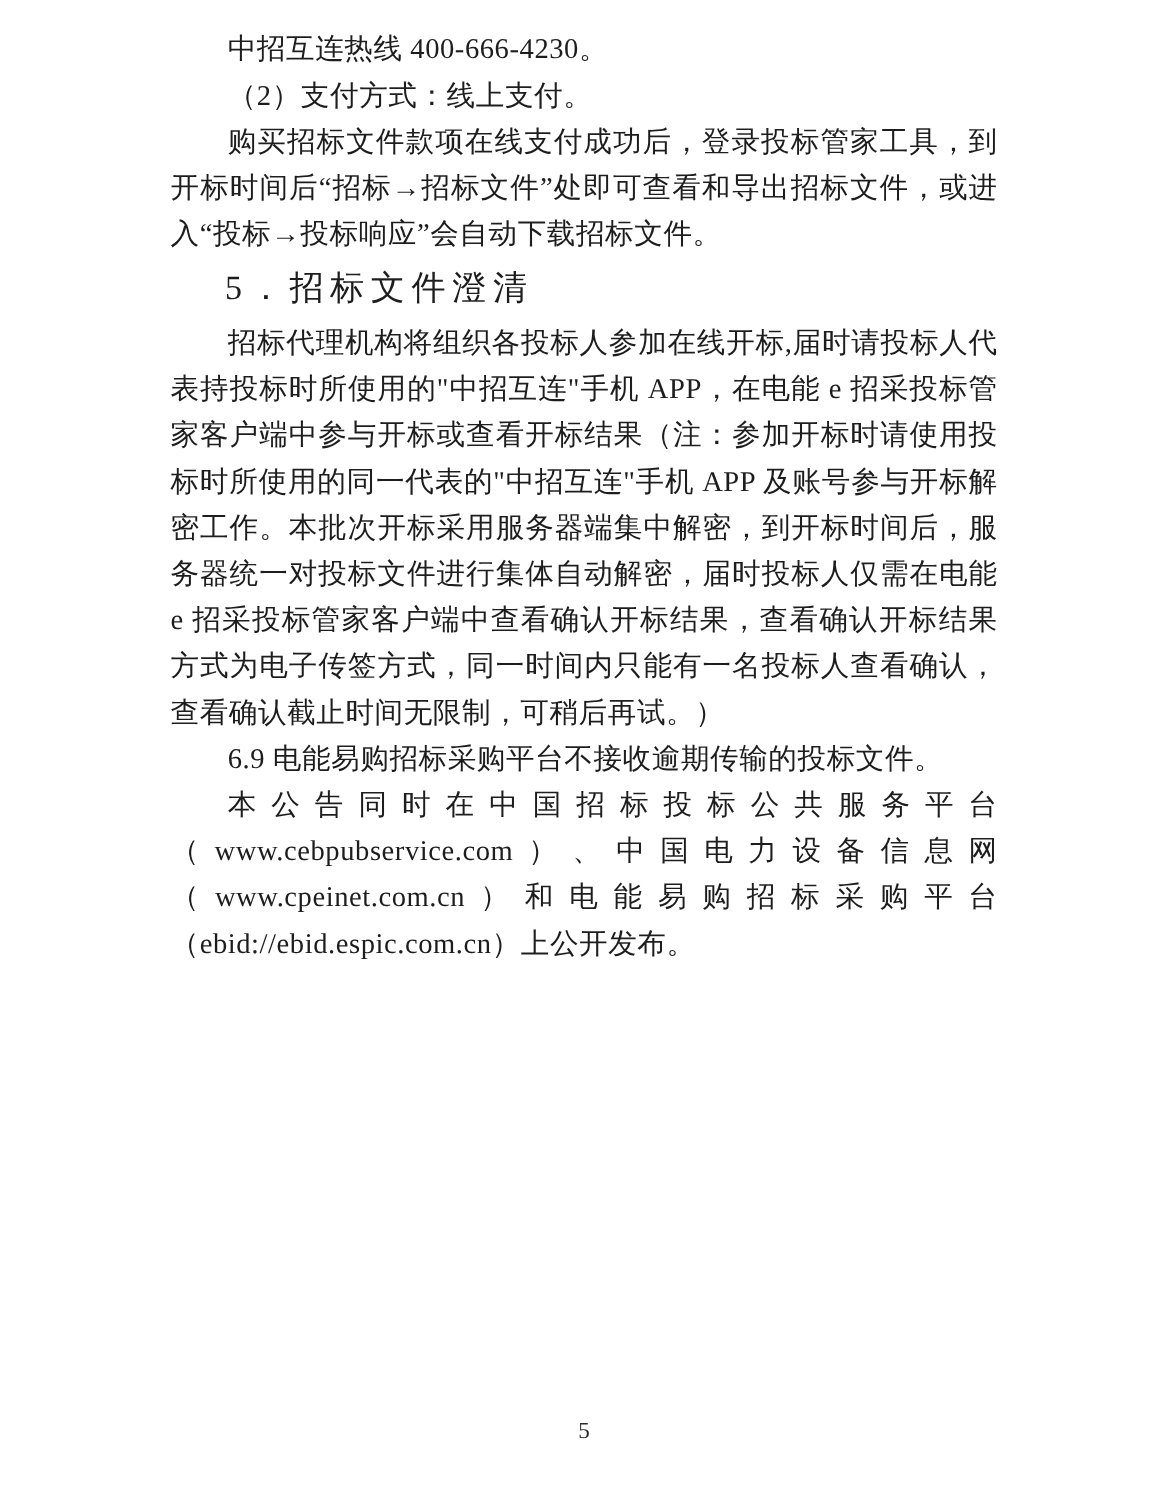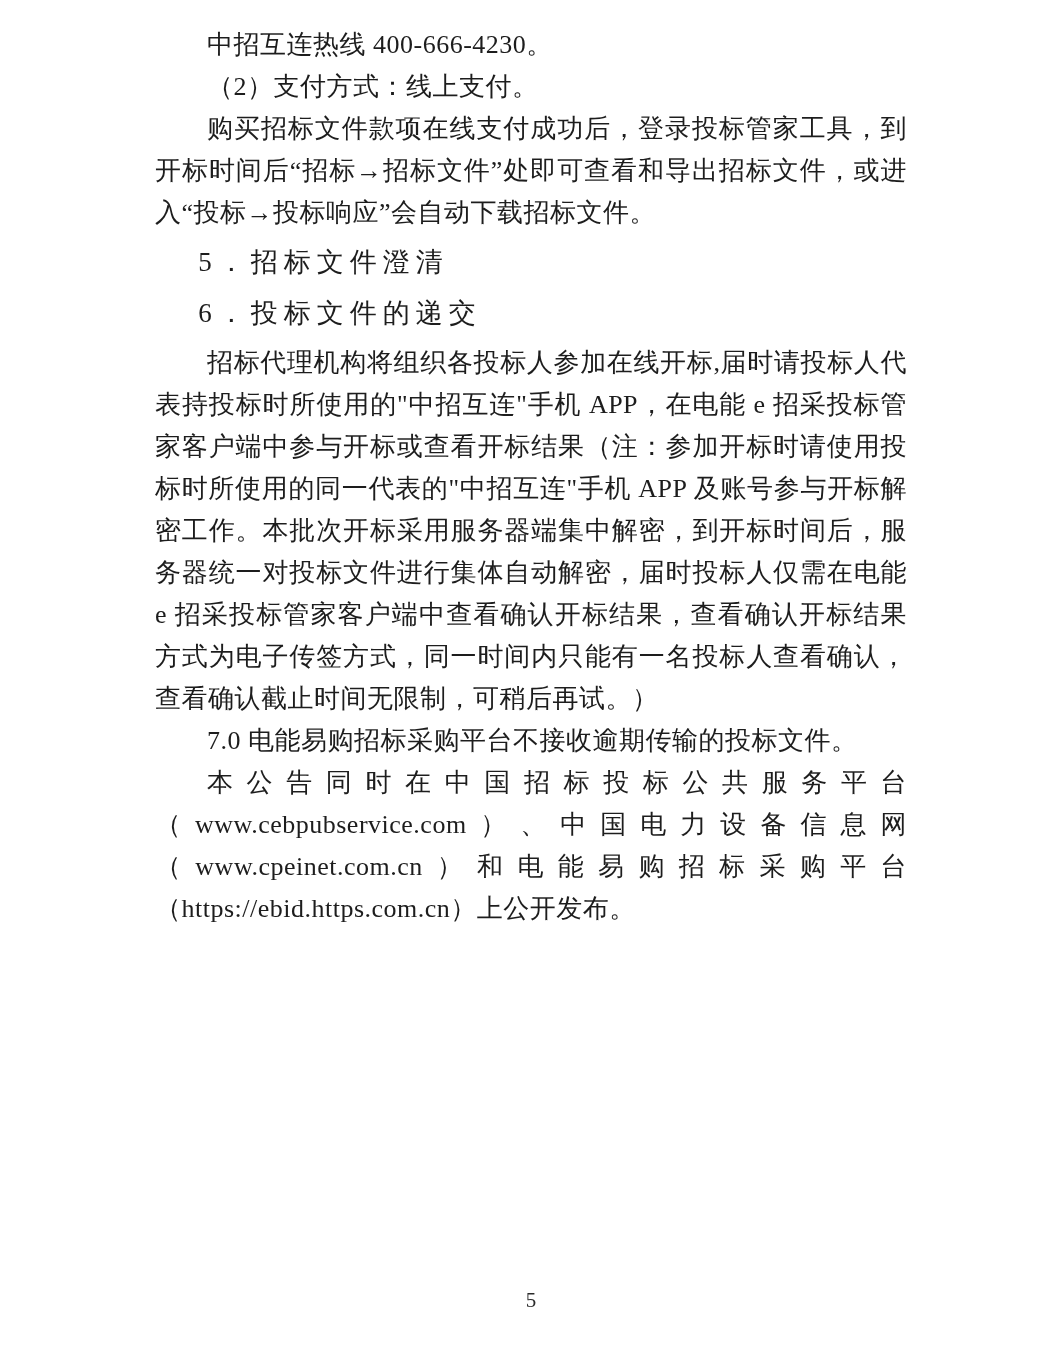--- a/index.html
+++ b/index.html
@@ -26,21 +26,21 @@
   }
   p.body {
     margin: 0;
     font-size: 26px;
     line-height: 42px;
     text-indent: 2em;
     letter-spacing: 0.5px;
   }
   h2.section {
     margin: 6px 0 7px 0;
-    font-size: 27px;
+    font-size: 31px;
     line-height: 44px;
     font-weight: 500;
     letter-spacing: 6px;
     text-indent: 1.6em;
     text-align: left;
   }
   .page-num {
     position: absolute;
     left: 0;
     right: 0;
@@ -52,19 +52,18 @@
 </style>
 </head>
 <body>
 
 <div class="page">
   <div class="content">
     <p class="body">中招互连热线 400-666-4230。</p>
     <p class="body">（2）支付方式：线上支付。</p>
     <p class="body">购买招标文件款项在线支付成功后，登录投标管家工具，到开标时间后“招标→招标文件”处即可查看和导出招标文件，或进入“投标→投标响应”会自动下载招标文件。</p>
     <h2 class="section">5．招标文件澄清</h2>
-    <h2 class="section">6．投标文件的递交</h2>
     <p class="body">招标代理机构将组织各投标人参加在线开标,届时请投标人代表持投标时所使用的"中招互连"手机 APP，在电能 e 招采投标管家客户端中参与开标或查看开标结果（注：参加开标时请使用投标时所使用的同一代表的"中招互连"手机 APP 及账号参与开标解密工作。本批次开标采用服务器端集中解密，到开标时间后，服务器统一对投标文件进行集体自动解密，届时投标人仅需在电能 e 招采投标管家客户端中查看确认开标结果，查看确认开标结果方式为电子传签方式，同一时间内只能有一名投标人查看确认，查看确认截止时间无限制，可稍后再试。）</p>
-    <p class="body">7.0 电能易购招标采购平台不接收逾期传输的投标文件。</p>
-    <p class="body">本公告同时在中国招标投标公共服务平台（www.cebpubservice.com）、中国电力设备信息网（www.cpeinet.com.cn）和电能易购招标采购平台（https://ebid.https.com.cn）上公开发布。</p>
+    <p class="body">6.9 电能易购招标采购平台不接收逾期传输的投标文件。</p>
+    <p class="body">本公告同时在中国招标投标公共服务平台（www.cebpubservice.com）、中国电力设备信息网（www.cpeinet.com.cn）和电能易购招标采购平台（ebid://ebid.espic.com.cn）上公开发布。</p>
   </div>
   <div class="page-num">5</div>
 </div>
 
 </body></html>

